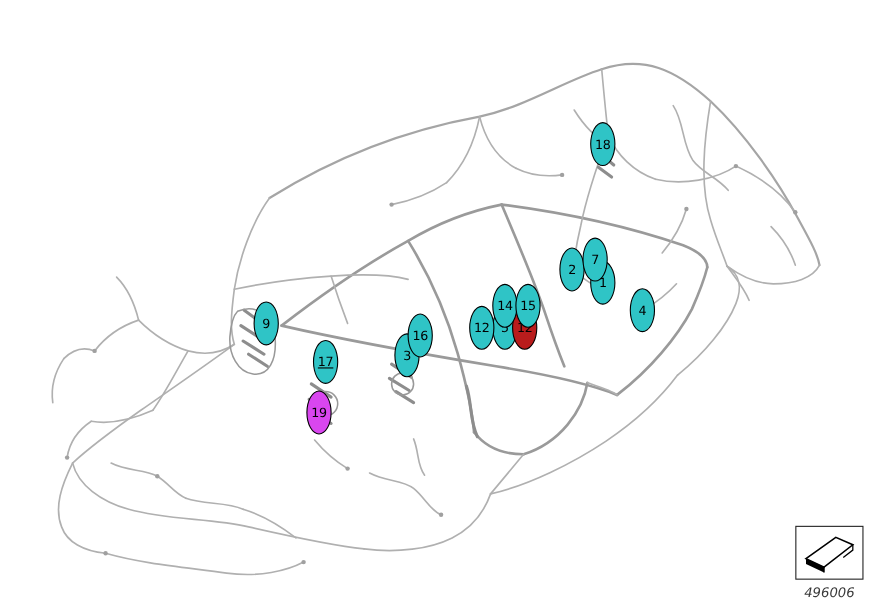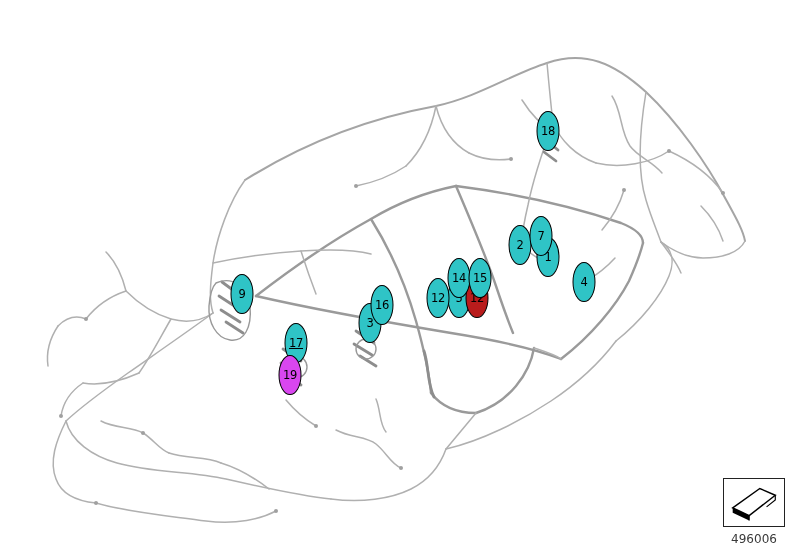--- a/index.html
+++ b/index.html
@@ -17,21 +17,21 @@
     font-size:11.5px;letter-spacing:-0.3px;color:#000;
     box-sizing:border-box;cursor:pointer;
   }
   .part-icon-box{
     position:absolute;left:723px;top:478px;width:62px;height:49px;
     border:1.6px solid #222;box-sizing:border-box;background:#fff;
     display:flex;align-items:center;justify-content:center;cursor:pointer;
   }
   .part-number{
     position:absolute;left:715px;top:532px;width:78px;text-align:center;
-    font-size:12px;color:#3a3a3a;
+    font-size:12px;color:#3a3a3a;font-style:italic;
   }
 </style>
 </head>
 <body>
 
 <div class="stage">
 
   <svg class="harness-svg" width="800" height="560" viewBox="0 0 800 560">
     <g fill="none" stroke="#b0b0b0" stroke-width="1.5" stroke-linecap="round">
 
@@ -136,21 +136,21 @@
       <div class="callout" style="left: 370px; top: 323px; background: rgb(47, 196, 198); border-color: rgb(0, 0, 0); color: rgb(0, 0, 0);">3</div>
       <div class="callout" style="left: 584px; top: 282px; background: rgb(47, 196, 198); border-color: rgb(0, 0, 0); color: rgb(0, 0, 0);">4</div>
       <div class="callout" style="left: 541px; top: 236px; background: rgb(47, 196, 198); border-color: rgb(0, 0, 0); color: rgb(0, 0, 0);">7</div>
       <div class="callout" style="left: 242px; top: 294px; background: rgb(47, 196, 198); border-color: rgb(0, 0, 0); color: rgb(0, 0, 0);">9</div>
       <div class="callout" style="left: 459px; top: 298px; background: rgb(47, 196, 198); border-color: rgb(0, 0, 0); color: rgb(0, 0, 0);">5</div>
       <div class="callout" style="left: 438px; top: 298px; background: rgb(47, 196, 198); border-color: rgb(0, 0, 0); color: rgb(0, 0, 0);">12</div>
       <div class="callout" style="left: 477px; top: 298px; background: #b91c1c; border-color: rgb(0, 0, 0); color: rgb(0, 0, 0);">12</div>
       <div class="callout" style="left: 459px; top: 278px; background: rgb(47, 196, 198); border-color: rgb(0, 0, 0); color: rgb(0, 0, 0);">14</div>
       <div class="callout" style="left: 480px; top: 278px; background: rgb(47, 196, 198); border-color: rgb(0, 0, 0); color: rgb(0, 0, 0);">15</div>
       <div class="callout" style="left: 382px; top: 305px; background: rgb(47, 196, 198); border-color: rgb(0, 0, 0); color: rgb(0, 0, 0);">16</div>
-      <div class="callout" style="left: 296px; top: 343px; background: rgb(47, 196, 198); border-color: rgb(0, 0, 0); color: rgb(0, 0, 0); text-decoration: underline;">17</div>
+      <div class="callout" style="left: 296px; top: 329px; background: rgb(47, 196, 198); border-color: rgb(0, 0, 0); color: rgb(0, 0, 0); text-decoration: underline;">17</div>
       <div class="callout" style="left: 548px; top: 131px; background: rgb(47, 196, 198); border-color: rgb(0, 0, 0); color: rgb(0, 0, 0);">18</div>
       <div class="callout" style="left: 290px; top: 375px; background: #d946ef; border-color: rgb(0, 0, 0); color: rgb(0, 0, 0);">19</div>
     </div>
 
   <div class="part-icon-box">
     <svg width="62" height="47" viewBox="0 0 62 47">
       <path d="M9 29 L37 9 L53 16 L26 37 Z" fill="none" stroke="#000" stroke-width="1.5"></path>
       <path d="M9 29 L26 37 L26 42 L9 34 Z" fill="#000"></path>
       <path d="M26 37 L26 42 M53 16 L53 21 L44 28" fill="none" stroke="#000" stroke-width="1.2"></path>
     </svg>

